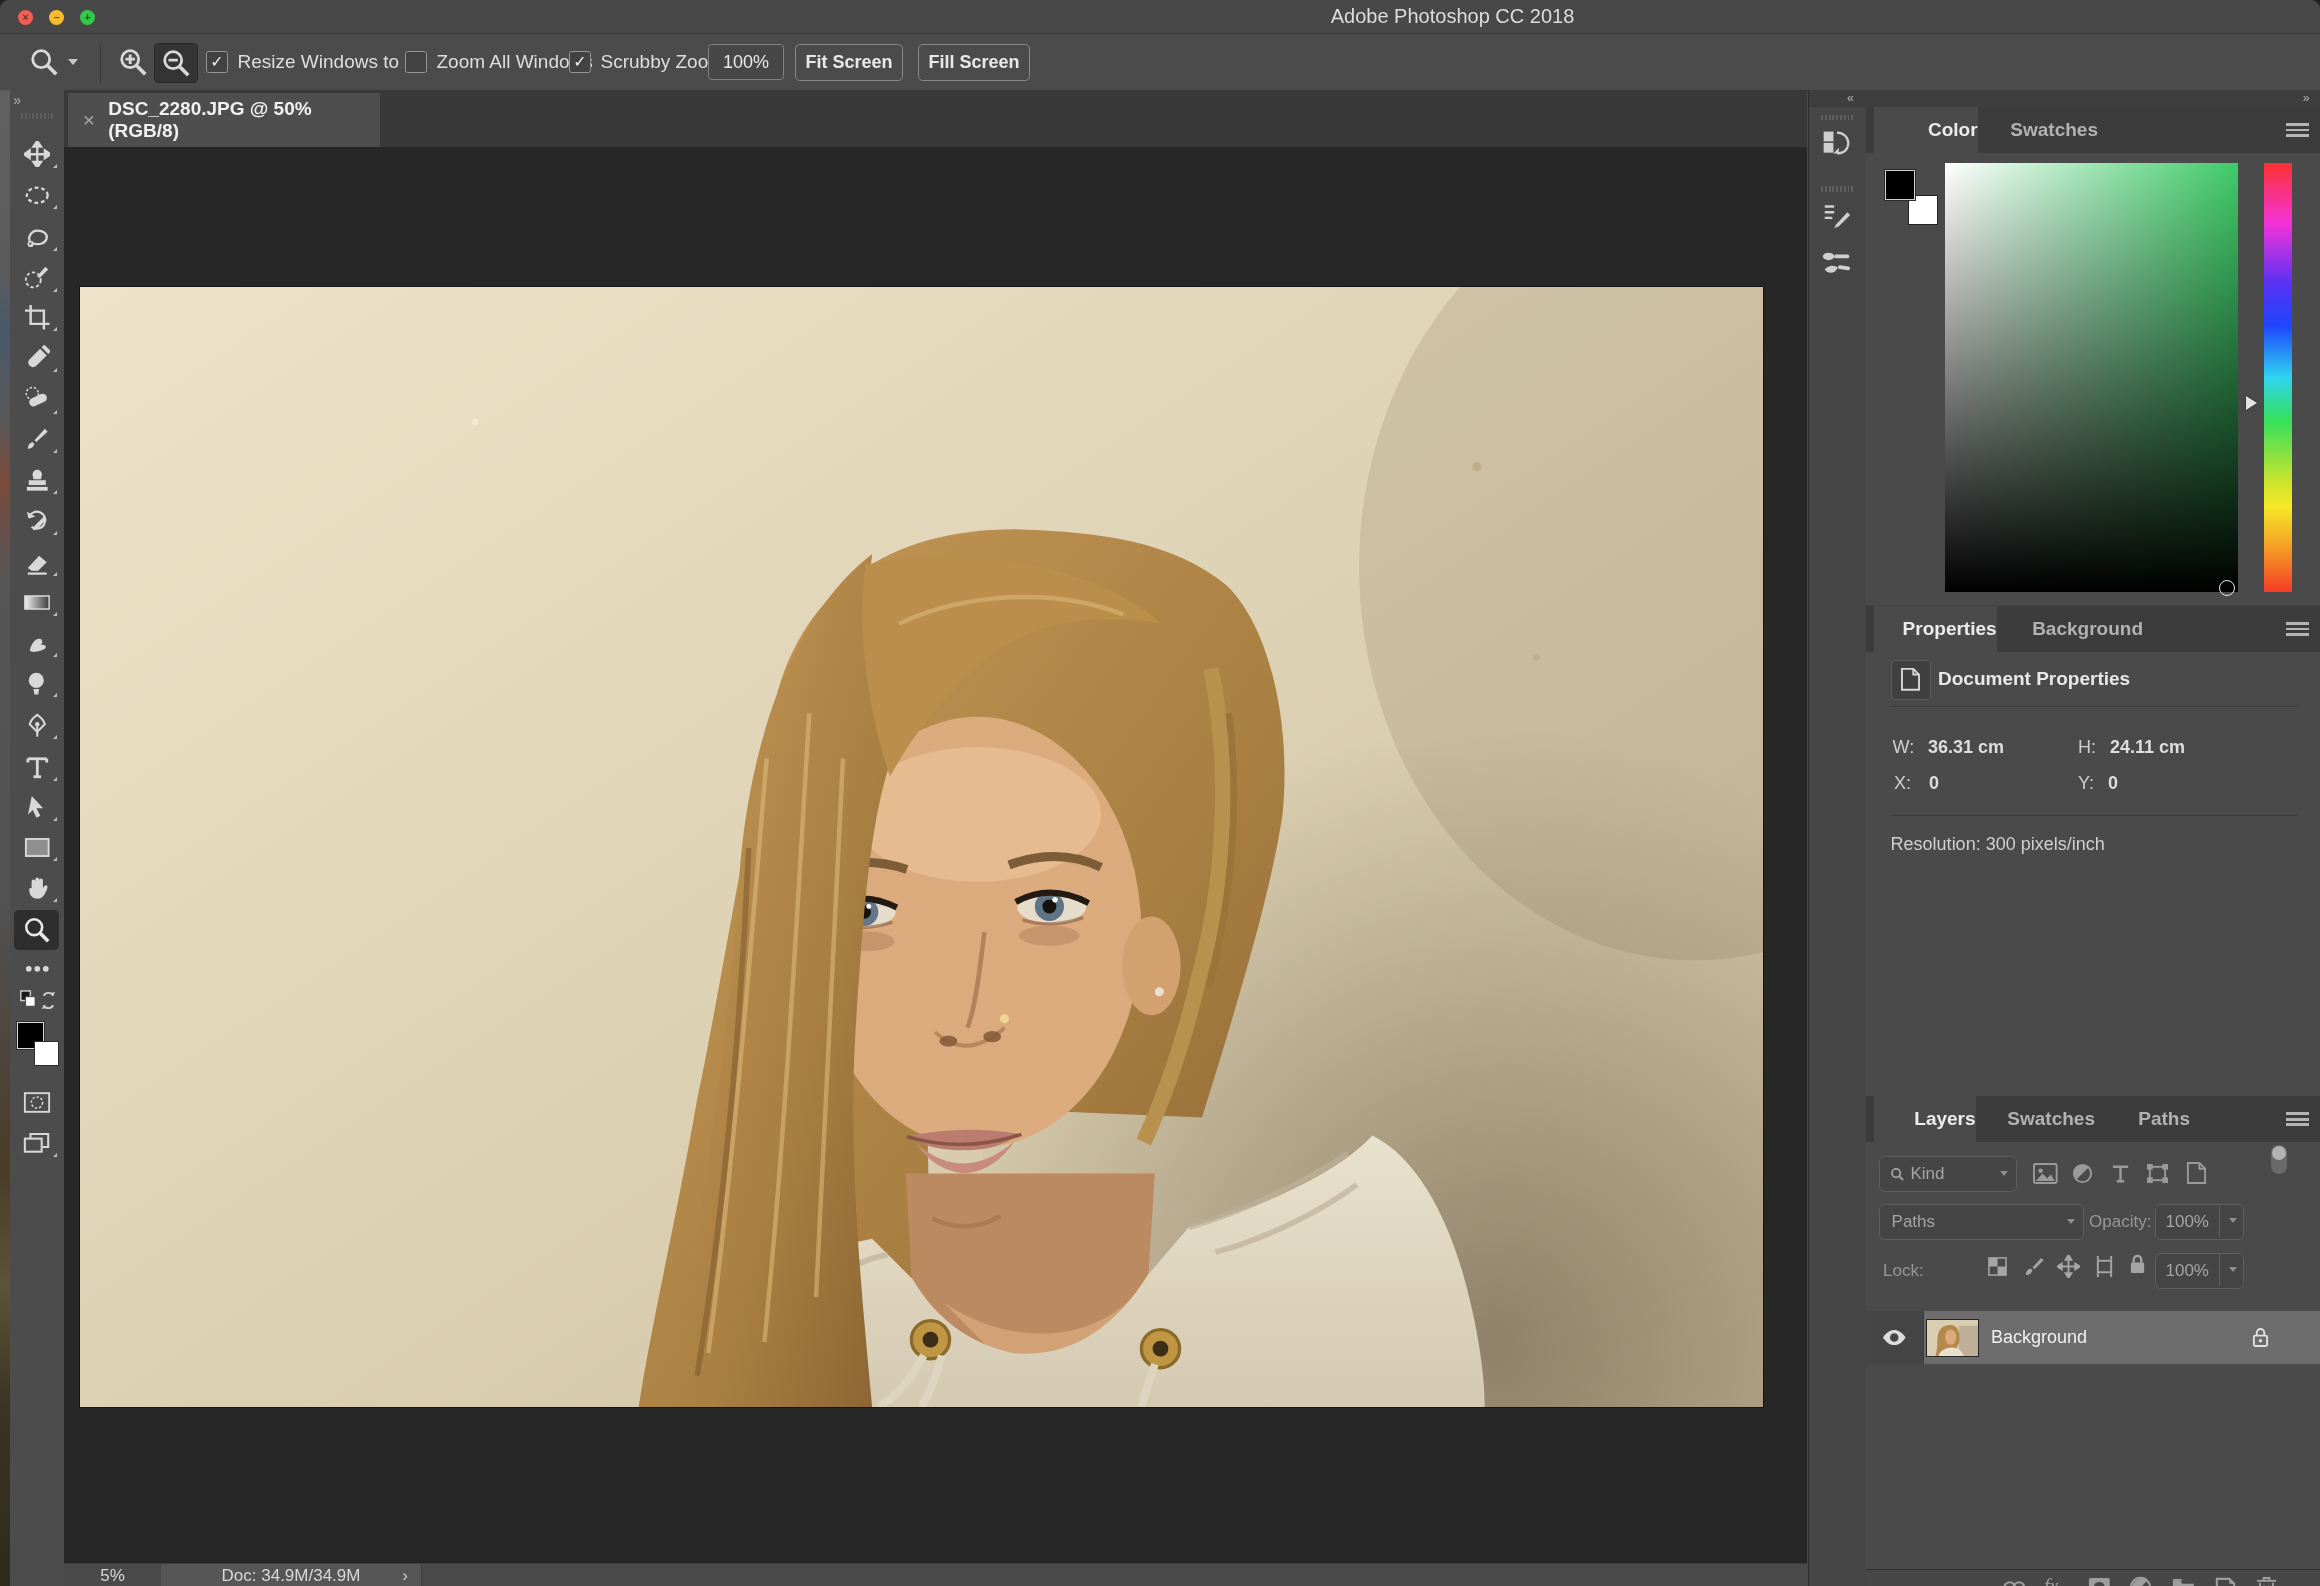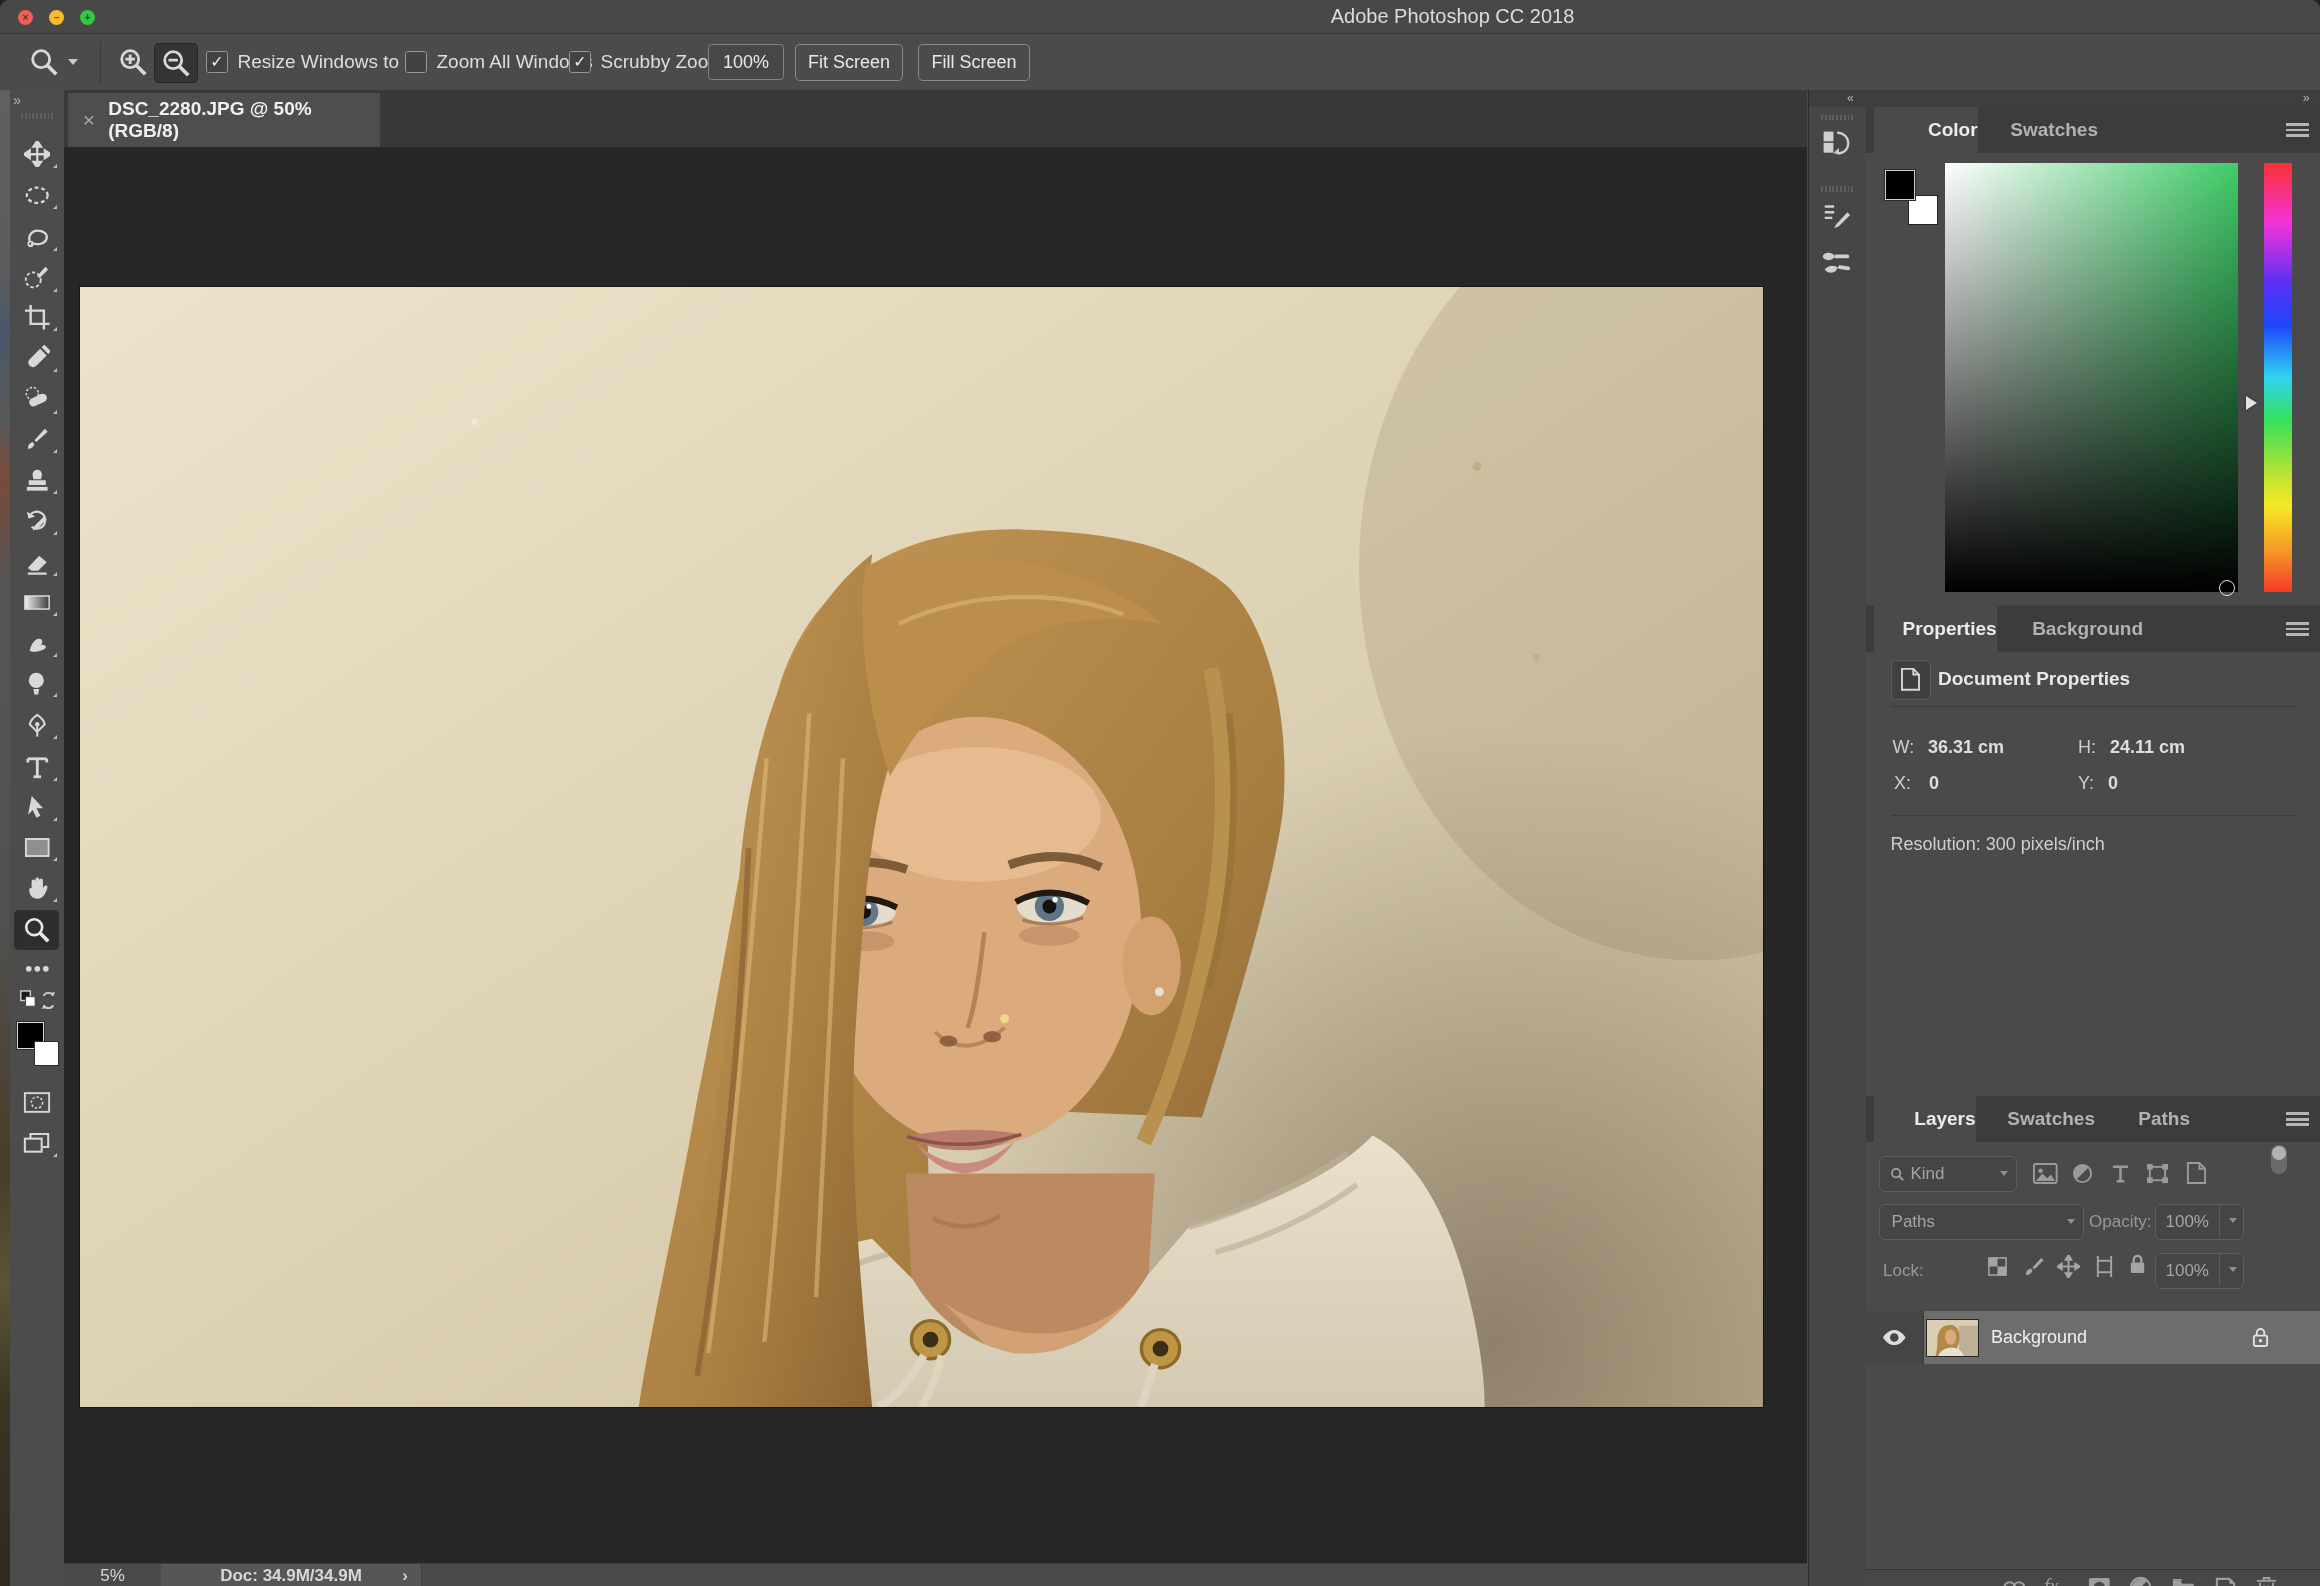--- a/index.html
+++ b/index.html
@@ -20,21 +20,21 @@
   .opt-item{position:absolute;top:0;height:56px;display:flex;align-items:center;}
   .sep{position:absolute;left:100px;top:7.6px;width:0.9px;height:41px;background:#3a3a3a;}
   .caret-dn{width:0;height:0;border-left:5.7px solid transparent;border-right:5.7px solid transparent;border-top:6.6px solid #c9c9c9;}
   .pressed{background:#343434;border:0.9px solid #272727;border-radius:4.7px;}
   .chk{width:20px;height:20px;background:#424242;border:0.9px solid #969696;border-radius:2.8px;
        font-size:16px;line-height:19px;text-align:center;color:#efefef;margin-right:9.5px;}
   .chklabel{font-size:19px;color:#dedede;}
   .field{height:34px;border:0.9px solid #828282;border-radius:3.8px;background:#474747;color:#e8e8e8;
          font-size:18px;display:flex;align-items:center;justify-content:center;}
   .pbtn{height:35px;border:0.9px solid #8a8a8a;border-radius:4.7px;background:#4b4b4b;color:#e8e8e8;
-        font-size:18px;display:flex;align-items:center;justify-content:center;font-weight:normal;}
+        font-size:18px;display:flex;align-items:center;justify-content:center;font-weight:bold;}
   
   .leftstrip{left:0;top:90px;width:9.5px;height:1496px;
     background:linear-gradient(#606060 0%,#5c5c5c 12%,#49586a 16%,#585858 22%,#7a4a3a 26%,#565656 33%,
                #515151 55%,#4a3c28 72%,#5c5436 80%,#3a3424 88%,#2e2a1c 100%);}
   
   .toolbar{left:9.5px;top:90px;width:55px;height:1496px;background:#4c4c4c;border-right:0.9px solid #3a3a3a;}
   .tb-expand{position:absolute;left:3.8px;top:1.9px;font-size:14px;color:#b5b5b5;letter-spacing:-1.9px;}
   .grip{position:absolute;left:11.4px;top:23px;width:32px;height:5.7px;
         background:repeating-linear-gradient(90deg,#5f5f5f 0 1.9px,transparent 1.9px 3.8px);}
   .tool{position:absolute;left:0.9px;width:53px;height:40px;display:flex;align-items:center;justify-content:center;}
@@ -52,21 +52,21 @@
   .doctab .x{margin:0 13.2px 0 15px;color:#a8a8a8;font-size:21px;}
   .doctab .t{color:#f0f0f0;font-size:19px;font-weight:bold;}
   .canvas{left:64px;top:147px;width:1743px;height:1417px;background:#272727;}
   .photo{position:absolute;left:16px;top:140px;width:1683px;height:1120px;outline:0.9px solid #151515;}
   .photo svg{width:100%;height:100%;display:block;}
   
   .statusbar{left:64px;top:1563px;width:1743px;height:23px;background:#4a4a4a;border-top:0.9px solid #3c3c3c;
              font-size:17px;color:#d8d8d8;}
   .zoomcell{position:absolute;left:0;top:0;width:97px;height:23px;line-height:23px;text-align:center;border-right:0.9px solid #3e3e3e;}
   .doccell{position:absolute;left:97px;top:0;width:260px;height:23px;line-height:23px;background:#565656;
-           text-align:center;border-right:0.9px solid #3e3e3e;font-weight:bold;}
+           text-align:center;border-right:0.9px solid #3e3e3e;}
   .doccell .chev{position:absolute;right:13.2px;top:0;color:#cfcfcf;}
   
   .dock{left:1808px;top:90px;width:513px;height:1496px;background:#464646;border-left:0.9px solid #2c2c2c;}
   .dockhdr{position:absolute;left:0;top:0;width:513px;height:17px;background:#3e3e3e;border-bottom:0.9px solid #343434;
            font-size:12.3px;color:#b9b9b9;}
   .dockhdr .lft{position:absolute;left:38px;top:0.9px;letter-spacing:-0.9px;}
   .dockhdr .rgt{position:absolute;right:13.2px;top:0.9px;letter-spacing:-0.9px;}
   .iconstrip{position:absolute;left:0;top:17px;width:57px;height:1479px;background:#464646;border-right:0.9px solid #383838;}
   .istrip-ico{position:absolute;left:12.3px;}
   .pcol{position:absolute;left:57px;top:17px;width:456px;height:1479px;}

